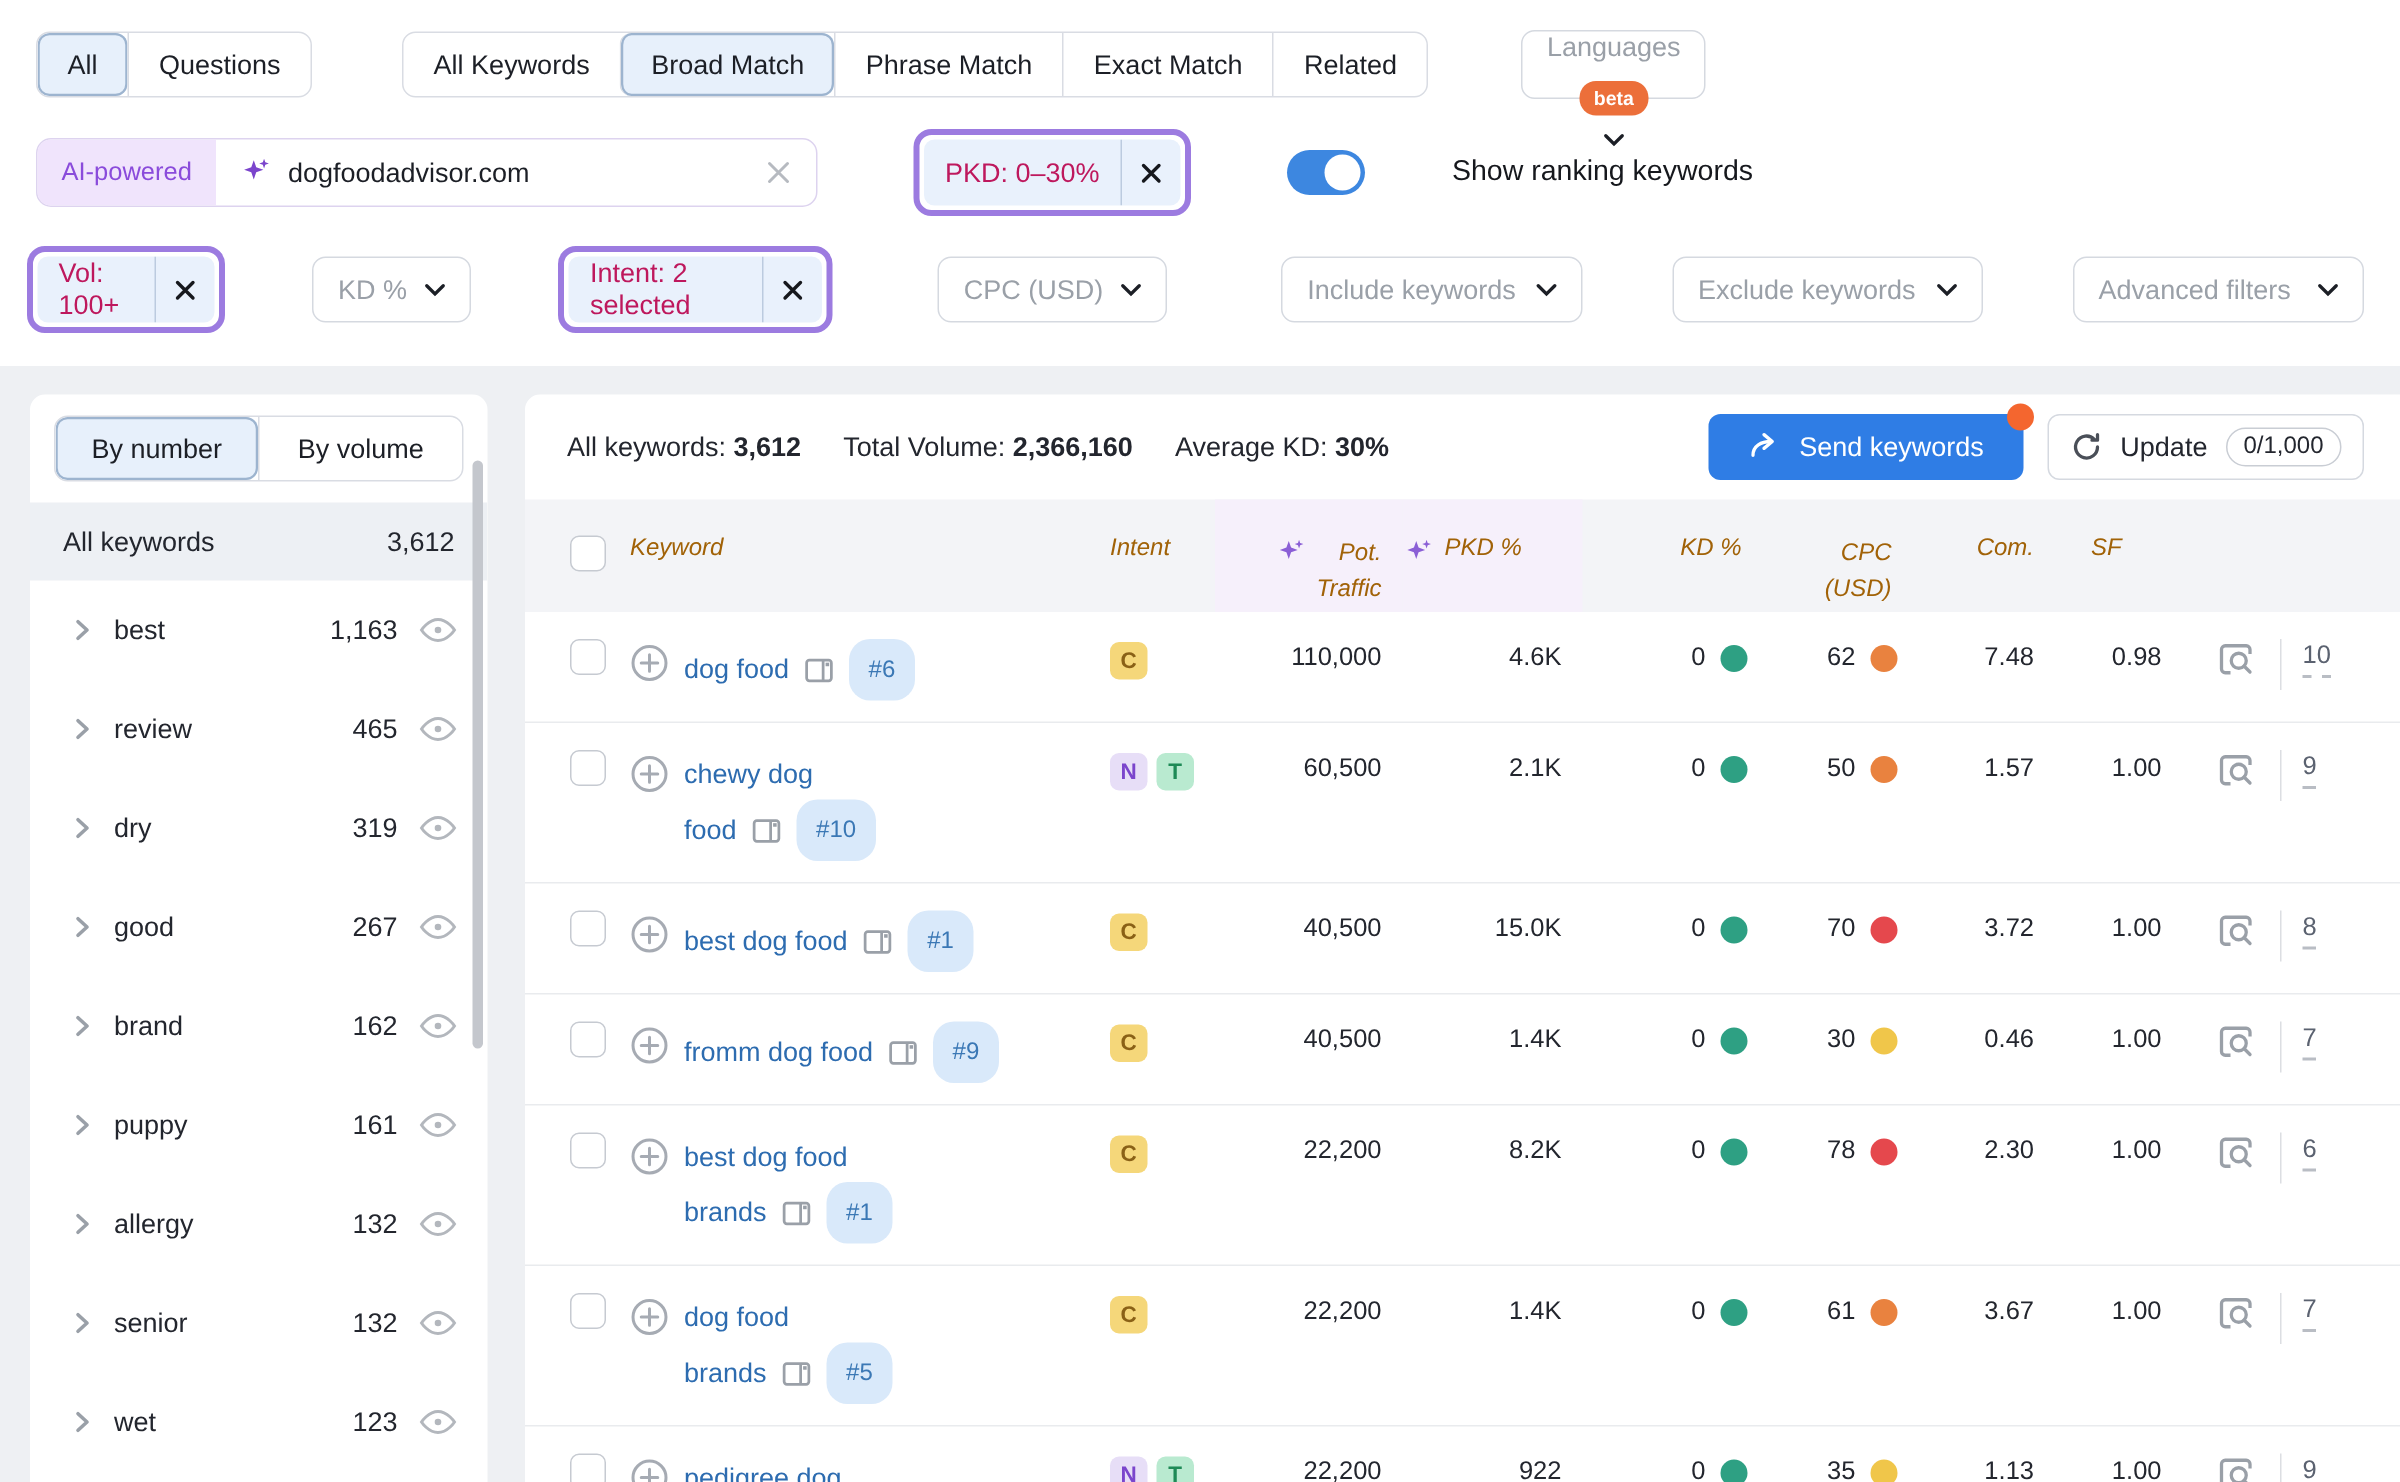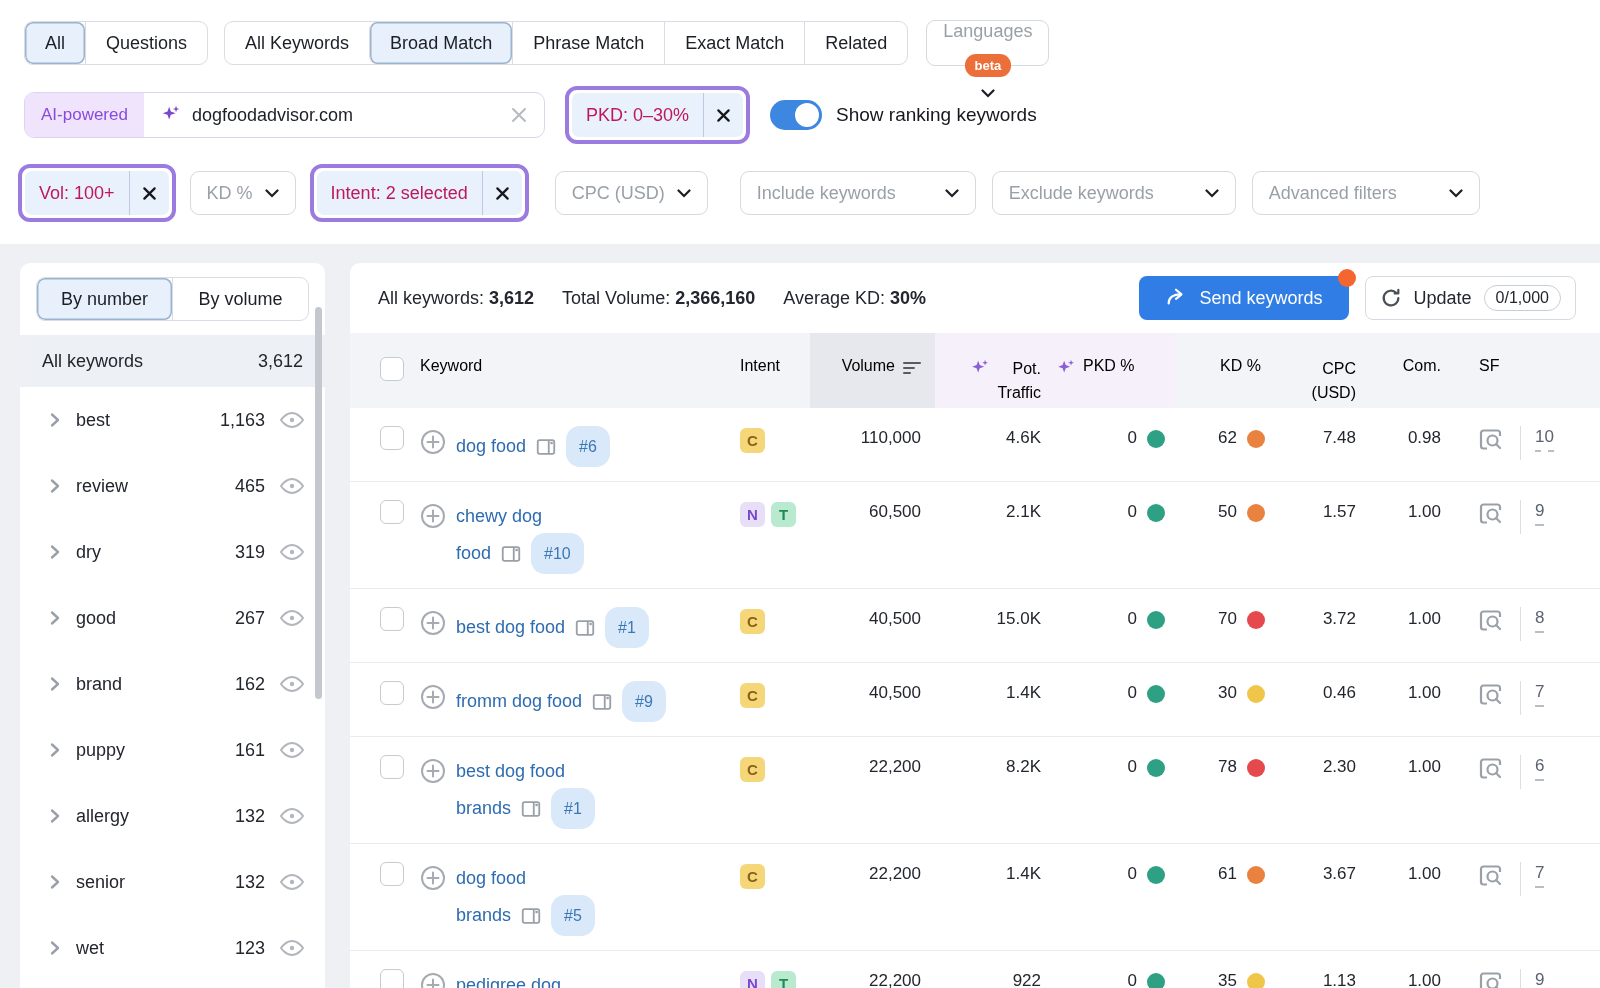--- a/index.html
+++ b/index.html
@@ -1,21 +1,21 @@
 <!DOCTYPE html>
 <html><head>
 <meta charset="utf-8">
 <style>
   * { margin:0; padding:0; box-sizing:border-box; }
   html,body { width:1600px; height:988px; overflow:hidden; background:#eef0f3;
     font-family:"Liberation Sans", sans-serif; color:#23262e; }
 
   
   .top-header { background:#fff; padding:20px 24px 22px 24px; }
-  .filt-row { display:flex; align-items:center; margin-bottom:20px; }
+  .filt-row { display:flex; align-items:center; margin-bottom:20px;gap:44px; }
   .filt-row:last-child { margin-bottom:0; }
 
   .seg-ctrl { display:inline-flex; border:1px solid #d9dce3; border-radius:9px; background:#fff; overflow:hidden; }
   .seg { padding:0 20px; height:42px; display:flex; align-items:center; font-size:18px; color:#1c1f26;
     border-left:1px solid #d9dce3; cursor:pointer; white-space:nowrap; }
   .seg:first-child { border-left:none; }
   .seg.selected { background:#e7f0fb; box-shadow:inset 0 0 0 1.5px #9db4cf; border-radius:8px; }
 
   .chip-white { display:inline-flex; align-items:center; gap:12px; height:44px; padding:0 16px;
     border:1px solid #d5d9e0; border-radius:9px; background:#fff; font-size:18px; color:#9aa0a8; cursor:pointer; white-space:nowrap; }
@@ -60,21 +60,21 @@
   .send-btn { position:relative; margin-left:auto; display:flex; align-items:center; gap:12px; background:#2f7de5; color:#fff;
     font-size:18px; height:44px; padding:0 26px; border:none; border-radius:8px; cursor:pointer; }
   .send-dot { position:absolute; top:-7px; right:-7px; width:18px; height:18px; border-radius:50%; background:#f4662f; }
   .update-btn { display:flex; align-items:center; gap:12px; background:#fff; border:1px solid #d5d9e0; border-radius:8px;
     height:44px; padding:0 14px; font-size:18px; color:#23262e; margin-left:16px; cursor:pointer; white-space:nowrap; }
   .quota-pill { border:1.5px solid #c9cdd4; border-radius:15px; padding:3px 11px; font-size:16px; }
 
   
   .tbl-grid { display:grid; grid-template-columns:70px 320px 70px 125px 120px 120px 100px 95px 85px 1fr; }
   .thead { background:#f3f4f7; }
-  .th { padding-top:24px; font-size:16px; color:#000000; min-height:75px; }
+  .th { padding-top:24px; font-size:16px; color:#a16207; min-height:75px;font-style:italic; }
   .th-vol { background:#e6e8ed; display:flex; justify-content:flex-end; gap:8px; padding-right:14px; }
   .th-pot { background:#f6f0fb; display:flex; justify-content:flex-end; gap:6px; padding-right:14px; text-align:right; line-height:24px; }
   .th-pkd { background:#f6f0fb; display:flex; gap:6px; padding-right:8px; }
   .th-right { text-align:right; padding-right:14px; }
   .th-check { padding:24px 0 0 30px; }
 
   .trow { border-bottom:1px solid #e9ebee; min-height:68px; align-items:start; }
   .cell { padding-top:20px; font-size:17px; }
   .cell-check { padding:18px 0 0 30px; }
   .checkbox { width:24px; height:24px; border:1.5px solid #c6cad1; border-radius:6px; background:#fff; cursor:pointer; }
@@ -360,26 +360,20 @@
         <span class="quota-pill">0/1,000</span>
       </div>
     </div>
 
     <div class="tbl-grid thead">
       <div class="th th-check">
           <div class="checkbox"></div>
         </div>
       <div class="th">Keyword</div>
       <div class="th">Intent</div>
-      <div class="th th-vol">
-        <span>Volume</span>
-        <svg class="sort-icon" viewBox="0 0 18 14" stroke="#565b66" stroke-width="2" stroke-linecap="round">
-            <path d="M1 2h16M1 7h10M1 12h6"></path>
-          </svg>
-      </div>
       <div class="th th-pot">
         <svg class="spark" viewBox="0 0 24 24" fill="#8b5fd6">
             <path d="M10 4l1.7 4.8L16.5 10.5l-4.8 1.7L10 17l-1.7-4.8L3.5 10.5l4.8-1.7z"></path>
             <path d="M17.5 3l.8 2.4 2.4.8-2.4.8-.8 2.4-.8-2.4-2.4-.8 2.4-.8z"></path>
           </svg>
         <span><span>Pot.</span><br><span>Traffic</span></span>
       </div>
       <div class="th th-pkd">
         <svg class="spark" viewBox="0 0 24 24" fill="#8b5fd6">
             <path d="M10 4l1.7 4.8L16.5 10.5l-4.8 1.7L10 17l-1.7-4.8L3.5 10.5l4.8-1.7z"></path>

